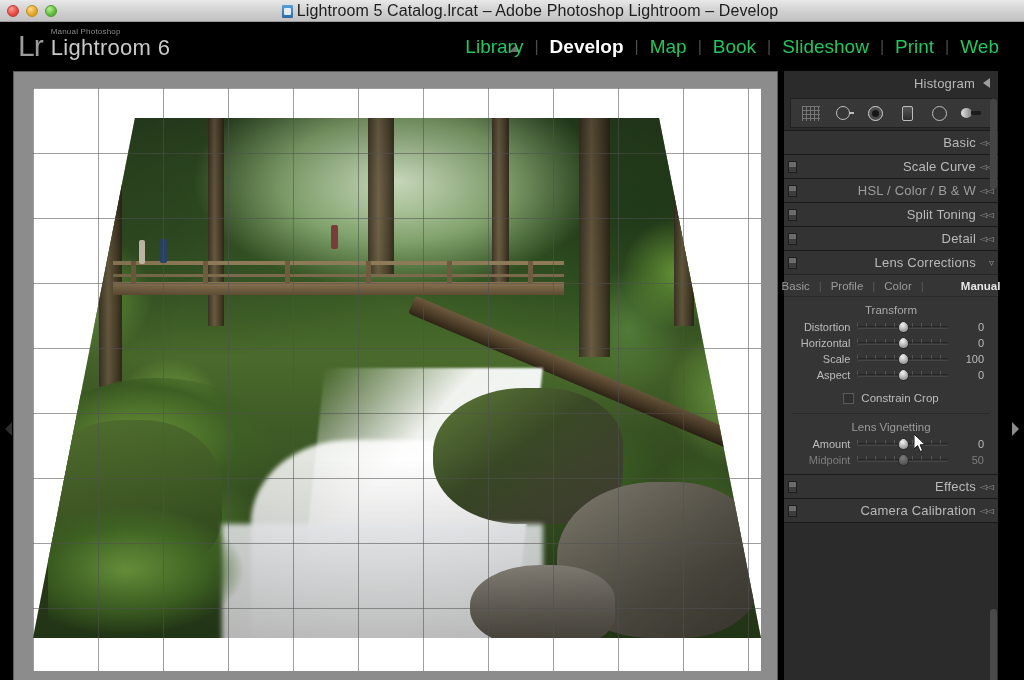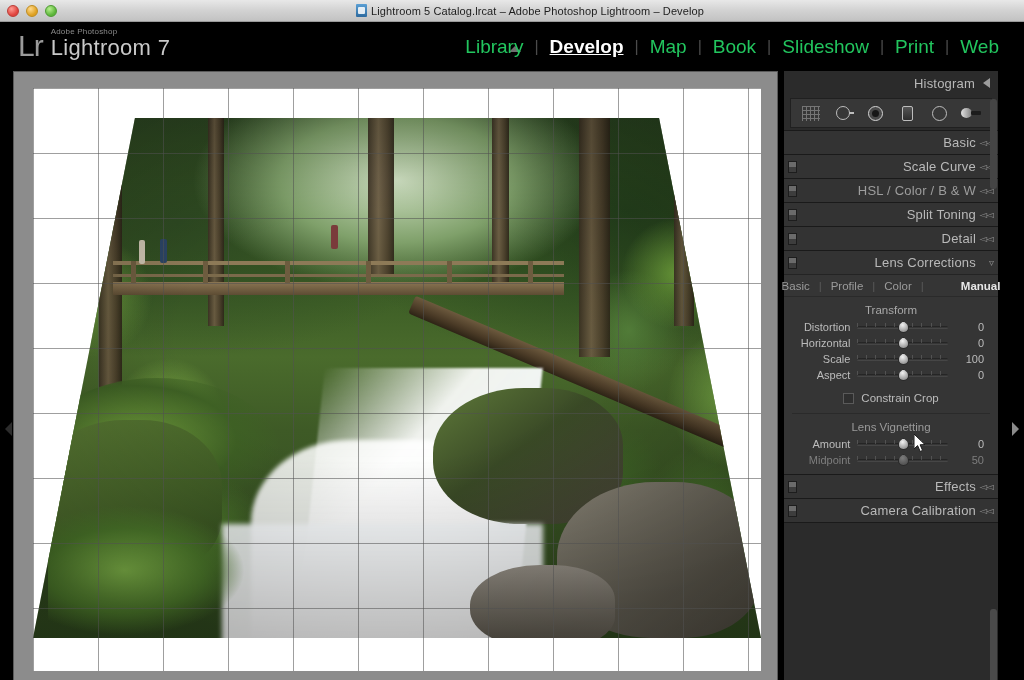--- a/index.html
+++ b/index.html
@@ -17,21 +17,21 @@
     background: linear-gradient(to bottom, #e8e8e8 0%, #d2d2d2 50%, #c2c2c2 100%);
     border-bottom: 1px solid #9a9a9a;
     display: flex; align-items: center;
   }
   .lights { position: absolute; left: 7px; top: 5px; display: flex; gap: 7px; }
   .light { width: 12px; height: 12px; border-radius: 50%; }
   .light.red { background: radial-gradient(circle at 35% 30%, #ff9a91, #e0443e 65%); border: 1px solid #ba3c36; }
   .light.yellow { background: radial-gradient(circle at 35% 30%, #ffd98a, #dea123 65%); border: 1px solid #bf8c20; }
   .light.green { background: radial-gradient(circle at 35% 30%, #b6f08e, #5cb53a 65%); border: 1px solid #4c9a31; }
   .title-text {
-    width: 100%; text-align: center; font-size: 11px; color: #1d1d1d;
+    width: 100%; text-align: center; font-size: 16px; color: #1d1d1d;
     letter-spacing: .1px; padding-left: 20px; margin-left: 16px;
   }
   .title-icon {
     display: inline-block; width: 11px; height: 13px; vertical-align: -2px;
     margin-right: 4px; background: linear-gradient(#5a9fd4,#2d6a9f);
     border-radius: 1px; position: relative;
   }
   .title-icon::after {
     content:""; position:absolute; left:2px; top:3px; width:7px; height:7px;
     background:#fff; opacity:.85; border-radius:1px;
@@ -50,21 +50,21 @@
   .lr-words { line-height: 1; padding-bottom: 2px; }
   .lr-sub { font-size: 8px; color: #8b8b8b; letter-spacing: .2px; display:block; margin-bottom: 1px; }
   .lr-main { font-size: 22px; color: #c9c9c9; font-weight: 300; letter-spacing: .3px; display:block; }
 
   .modules {
     position: absolute; right: 14px; top: 14px;
     display: flex; align-items: center; gap: 0;
     font-size: 19px; font-weight: 300;
   }
   .module { color: #22c55e; padding: 0 11px; cursor: default; }
-  .module.active { color: #ffffff; font-weight: 600; text-decoration: underline; }
+  .module.active { color: #ffffff; font-weight: 600; }
   .mod-sep { color: #4b4b4b; font-size: 16px; }
 
   .win-caret {
     position: absolute; left: 509px; top: 24px;
     width: 0; height: 0; border-left: 6px solid transparent;
     border-right: 6px solid transparent; border-bottom: 6px solid #6e6e6e;
   }
 
   
   .content { position: absolute; left: 0; top: 70px; width: 1024px; height: 610px; background: #000; }
@@ -349,22 +349,22 @@
       <span class="title-icon"></span><span>Lightroom 5 Catalog.lrcat – Adobe Photoshop Lightroom – Develop</span>
     </div>
   </div>
 
   <div class="topbar">
     <div class="win-caret"></div>
 
     <div class="lr-logo">
       <span class="lr-mark">Lr</span>
       <span class="lr-words">
-        <span class="lr-sub">Adobe Photoshop</span>
-        <span class="lr-main">Lightroom 7</span>
+        <span class="lr-sub">Manual Photoshop</span>
+        <span class="lr-main">Lightroom 6</span>
       </span>
     </div>
 
     <div class="modules">
       <span class="module">Library</span>
       <span class="mod-sep">|</span>
       <span class="module active">Develop</span>
       <span class="mod-sep">|</span>
       <span class="module">Map</span>
       <span class="mod-sep">|</span>

